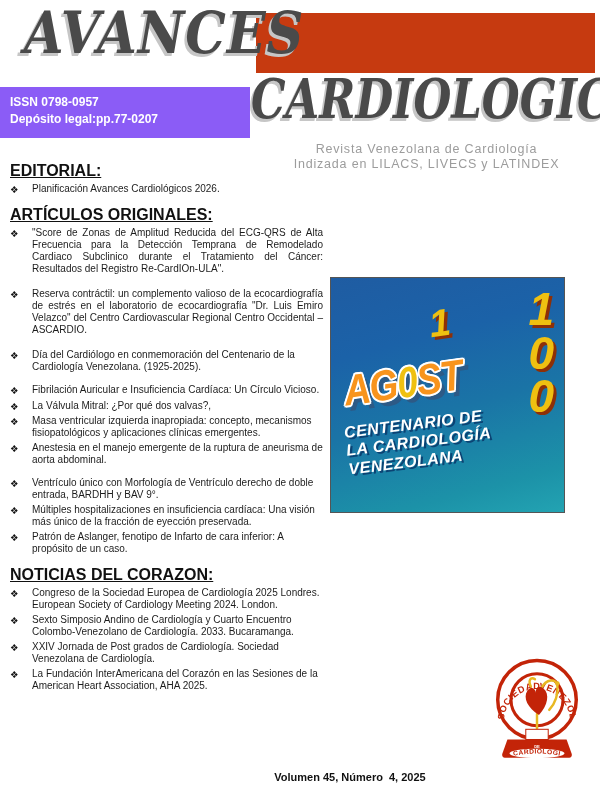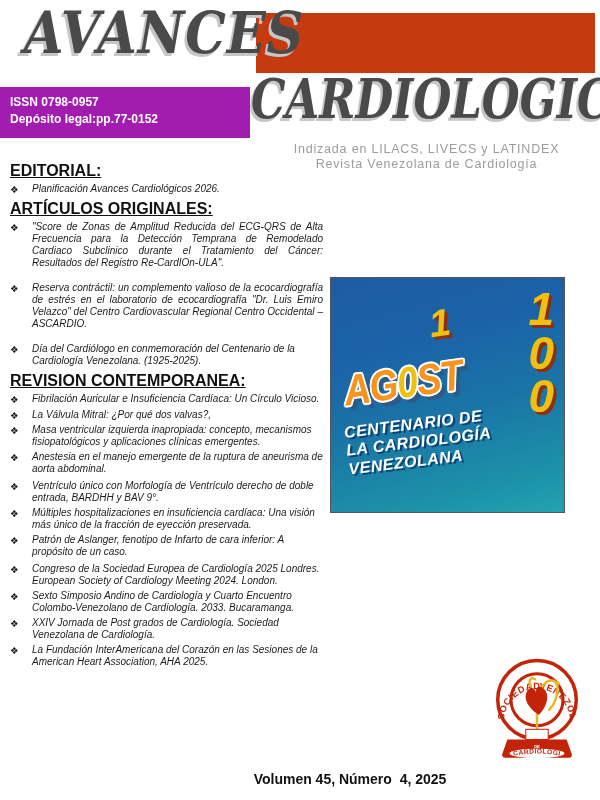--- a/index.html
+++ b/index.html
@@ -5,37 +5,37 @@
   html,body{margin:0;padding:0;background:#ffffff;}
   body{width:600px;height:800px;position:relative;overflow:hidden;
        font-family:"Liberation Sans","DejaVu Sans",sans-serif;color:#1a1a1a;}
 
   
   .red-block-top{position:absolute;left:256px;top:13px;width:339px;height:60px;background:#c63a10;}
   .title-avances{position:absolute;left:24px;top:4px;font-family:"DejaVu Serif","Liberation Serif",serif;
       font-style:italic;font-weight:bold;font-size:58px;color:#4a4a4a;line-height:1;
       transform:scaleX(0.88);transform-origin:left top;letter-spacing:1px;
       text-shadow:-3px 3px 0 #c6c6c6;white-space:nowrap;}
-  .issn-band{position:absolute;left:0;top:87px;width:250px;height:51px;background:#a21caf;
+  .issn-band{position:absolute;left:0;top:87px;width:250px;height:51px;background:#8b5cf6;
       color:#ffffff;font-weight:bold;font-size:12px;line-height:1.4;padding:7px 0 0 10px;box-sizing:border-box;}
   .title-cardio{position:absolute;left:251px;top:69px;font-family:"DejaVu Serif","Liberation Serif",serif;
       font-style:italic;font-weight:bold;font-size:55px;color:#4a4a4a;line-height:1.1;
       transform:scaleX(0.79);transform-origin:left top;letter-spacing:0px;
       text-shadow:-3px 3px 0 #c6c6c6, 0 0 2px #ffffff;white-space:nowrap;}
   .subtitle{position:absolute;left:258px;top:142px;width:337px;text-align:center;
       color:#9c9c9c;font-size:12.5px;letter-spacing:0.8px;line-height:1.18;font-weight:500;}
 
   
   .toc{position:absolute;left:10px;top:158px;width:313px;padding-top:4px;}
-  .section{margin-top:5px;}
+  .section{margin-top:11px;}
   .section:first-child{margin-top:0;}
   .heading{font-size:16px;font-weight:bold;text-decoration:underline;margin-bottom:3px;color:#111;}
   .item{display:flex;margin-bottom:3px;font-size:10px;line-height:1.2;color:#1c1c1c;}
   .item .bullet{width:22px;flex:0 0 22px;font-size:9.5px;color:#111;padding-top:1px;}
-  .item .itext{flex:1;font-style:italic;}
+  .item .itext{flex:1;}
   .sec-orig .item{margin-bottom:13px;}
   .sec-orig .itext{text-align:justify;}
 
   
   .poster{position:absolute;left:330px;top:277px;width:235px;height:236px;overflow:hidden;
       background:linear-gradient(165deg,#1f5ca2 0%,#1b62a8 28%,#1a74a6 55%,#1c92a8 85%,#23a3b2 100%);
       border:1px solid #555;box-sizing:border-box;}
   .poster .small-one{position:absolute;left:98px;top:26px;font-size:38px;font-weight:bold;font-style:italic;
       color:#efc011;text-shadow:3px 3px 0 #8e3007;transform:rotate(-8deg);line-height:1;}
   .poster .word{position:absolute;left:10px;top:92px;font-size:43px;font-weight:bold;font-style:italic;
@@ -49,35 +49,35 @@
   .poster .num-col span{display:block;text-shadow:3px 3px 0 #8e3007;}
   .poster .caption{position:absolute;left:12px;top:146px;transform:rotate(-7deg);transform-origin:left top;
       color:#ffffff;font-weight:bold;font-style:italic;font-size:16px;letter-spacing:0.5px;line-height:1.15;
       text-shadow:2px 2px 0 rgba(10,60,110,0.9);white-space:nowrap;}
 
   
   .logo{position:absolute;left:486px;top:652px;width:102px;height:124px;}
 
   
   .footer{position:absolute;left:100px;top:771px;width:500px;text-align:center;
-      font-size:14px;font-weight:bold;color:#111;white-space:pre;}
+      font-size:11px;font-weight:bold;color:#111;white-space:pre;}
 </style>
 </head>
 <body>
 
 <div class="red-block-top"></div>
 <div class="title-avances">AVANCES</div>
 <div class="issn-band">
   <div>ISSN 0798-0957</div>
-  <div>Depósito legal:pp.77-0152</div>
+  <div>Depósito legal:pp.77-0207</div>
 </div>
 <div class="title-cardio">CARDIOLOGICOS</div>
 <div class="subtitle">
+  <div>Revista Venezolana de Cardiología</div>
   <div>Indizada en LILACS, LIVECS y LATINDEX</div>
-  <div>Revista Venezolana de Cardiología</div>
 </div>
 
 <div class="toc">
     <div class="section">
       <div class="heading">EDITORIAL:</div>
       <div class="item">
         <span class="bullet">❖</span>
         <span class="itext">Planificación Avances Cardiológicos 2026.</span>
       </div>
     </div>
@@ -92,21 +92,20 @@
         <span class="itext">Reserva contráctil: un complemento valioso de la ecocardiografía de estrés en el laboratorio de ecocardiografía "Dr. Luis Emiro Velazco" del Centro Cardiovascular Regional Centro Occidental – ASCARDIO.</span>
       </div>
     </div>
     <div class="section">
       <div class="item">
         <span class="bullet">❖</span>
         <span class="itext">Día del Cardiólogo en conmemoración del Centenario de la Cardiología Venezolana.   (1925-2025).</span>
       </div>
     </div>
     <div class="section">
-      <div class="heading">REVISION CONTEMPORANEA:</div>
       <div class="item">
         <span class="bullet">❖</span>
         <span class="itext">Fibrilación Auricular e Insuficiencia Cardíaca: Un Círculo Vicioso.</span>
       </div>
       <div class="item">
         <span class="bullet">❖</span>
         <span class="itext">La Válvula Mitral: ¿Por qué dos valvas?,</span>
       </div>
       <div class="item">
         <span class="bullet">❖</span>
@@ -125,20 +124,21 @@
       <div class="item">
         <span class="bullet">❖</span>
         <span class="itext">Múltiples hospitalizaciones en insuficiencia cardíaca: Una visión más único de la fracción de eyección preservada.</span>
       </div>
       <div class="item">
         <span class="bullet">❖</span>
         <span class="itext">Patrón de Aslanger, fenotipo de Infarto de cara inferior: A propósito de un caso.</span>
       </div>
     </div>
     <div class="section">
+      <div class="heading">NOTICIAS DEL CORAZON:</div>
       <div class="item">
         <span class="bullet">❖</span>
         <span class="itext">Congreso de la Sociedad Europea de Cardiología 2025 Londres. European Society of Cardiology Meeting 2024. London.</span>
       </div>
       <div class="item">
         <span class="bullet">❖</span>
         <span class="itext">Sexto Simposio Andino de Cardiología y Cuarto Encuentro Colombo-Venezolano de Cardiología. 2033. Bucaramanga.</span>
       </div>
       <div class="item">
         <span class="bullet">❖</span>

